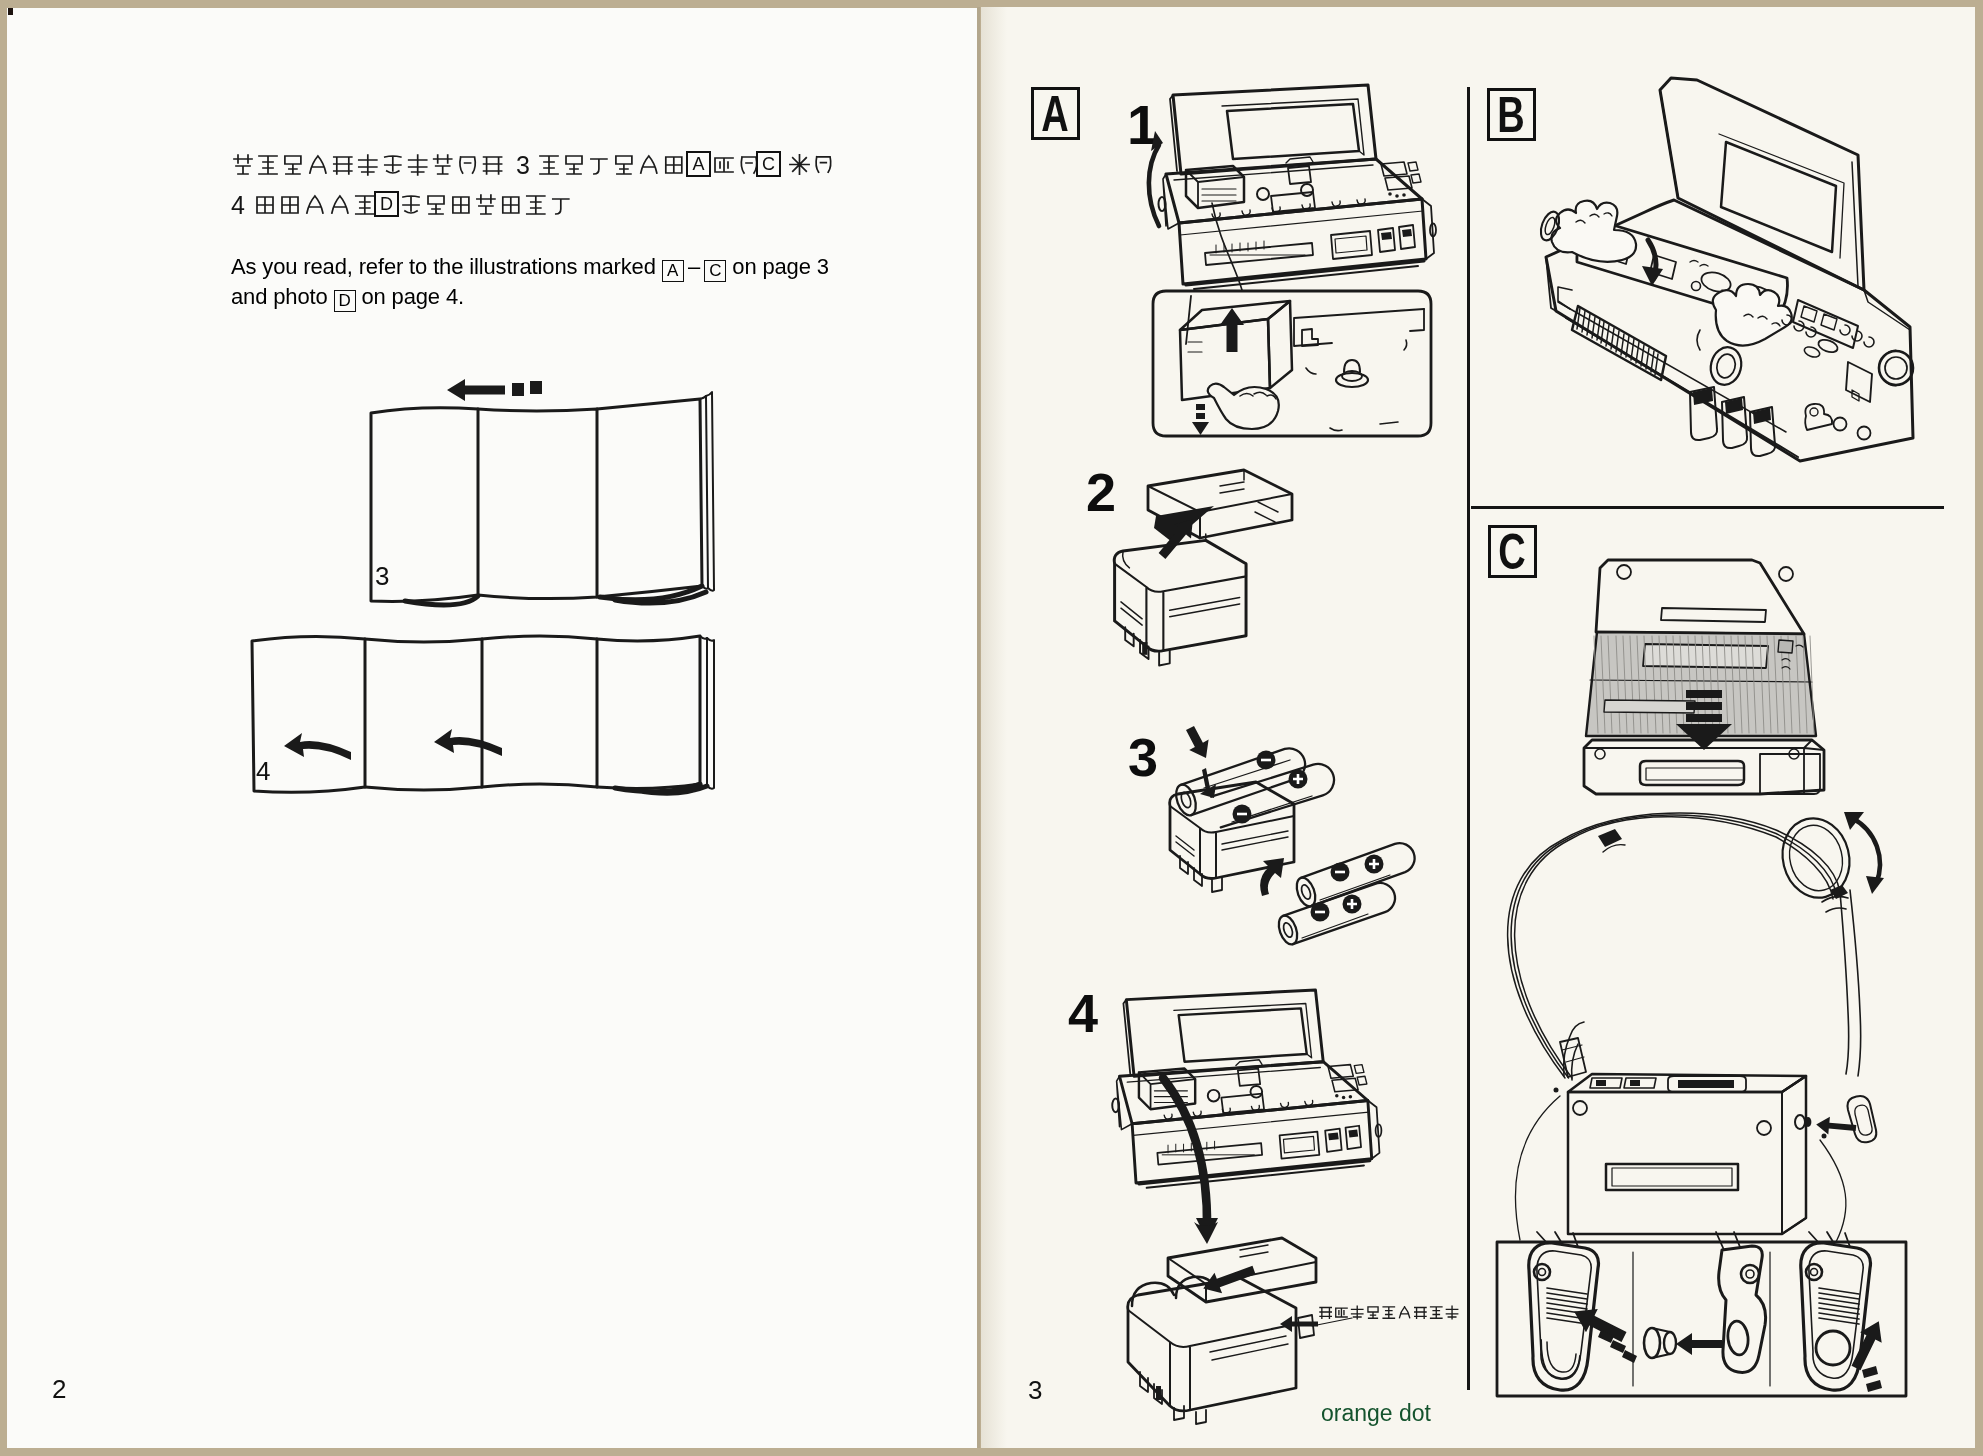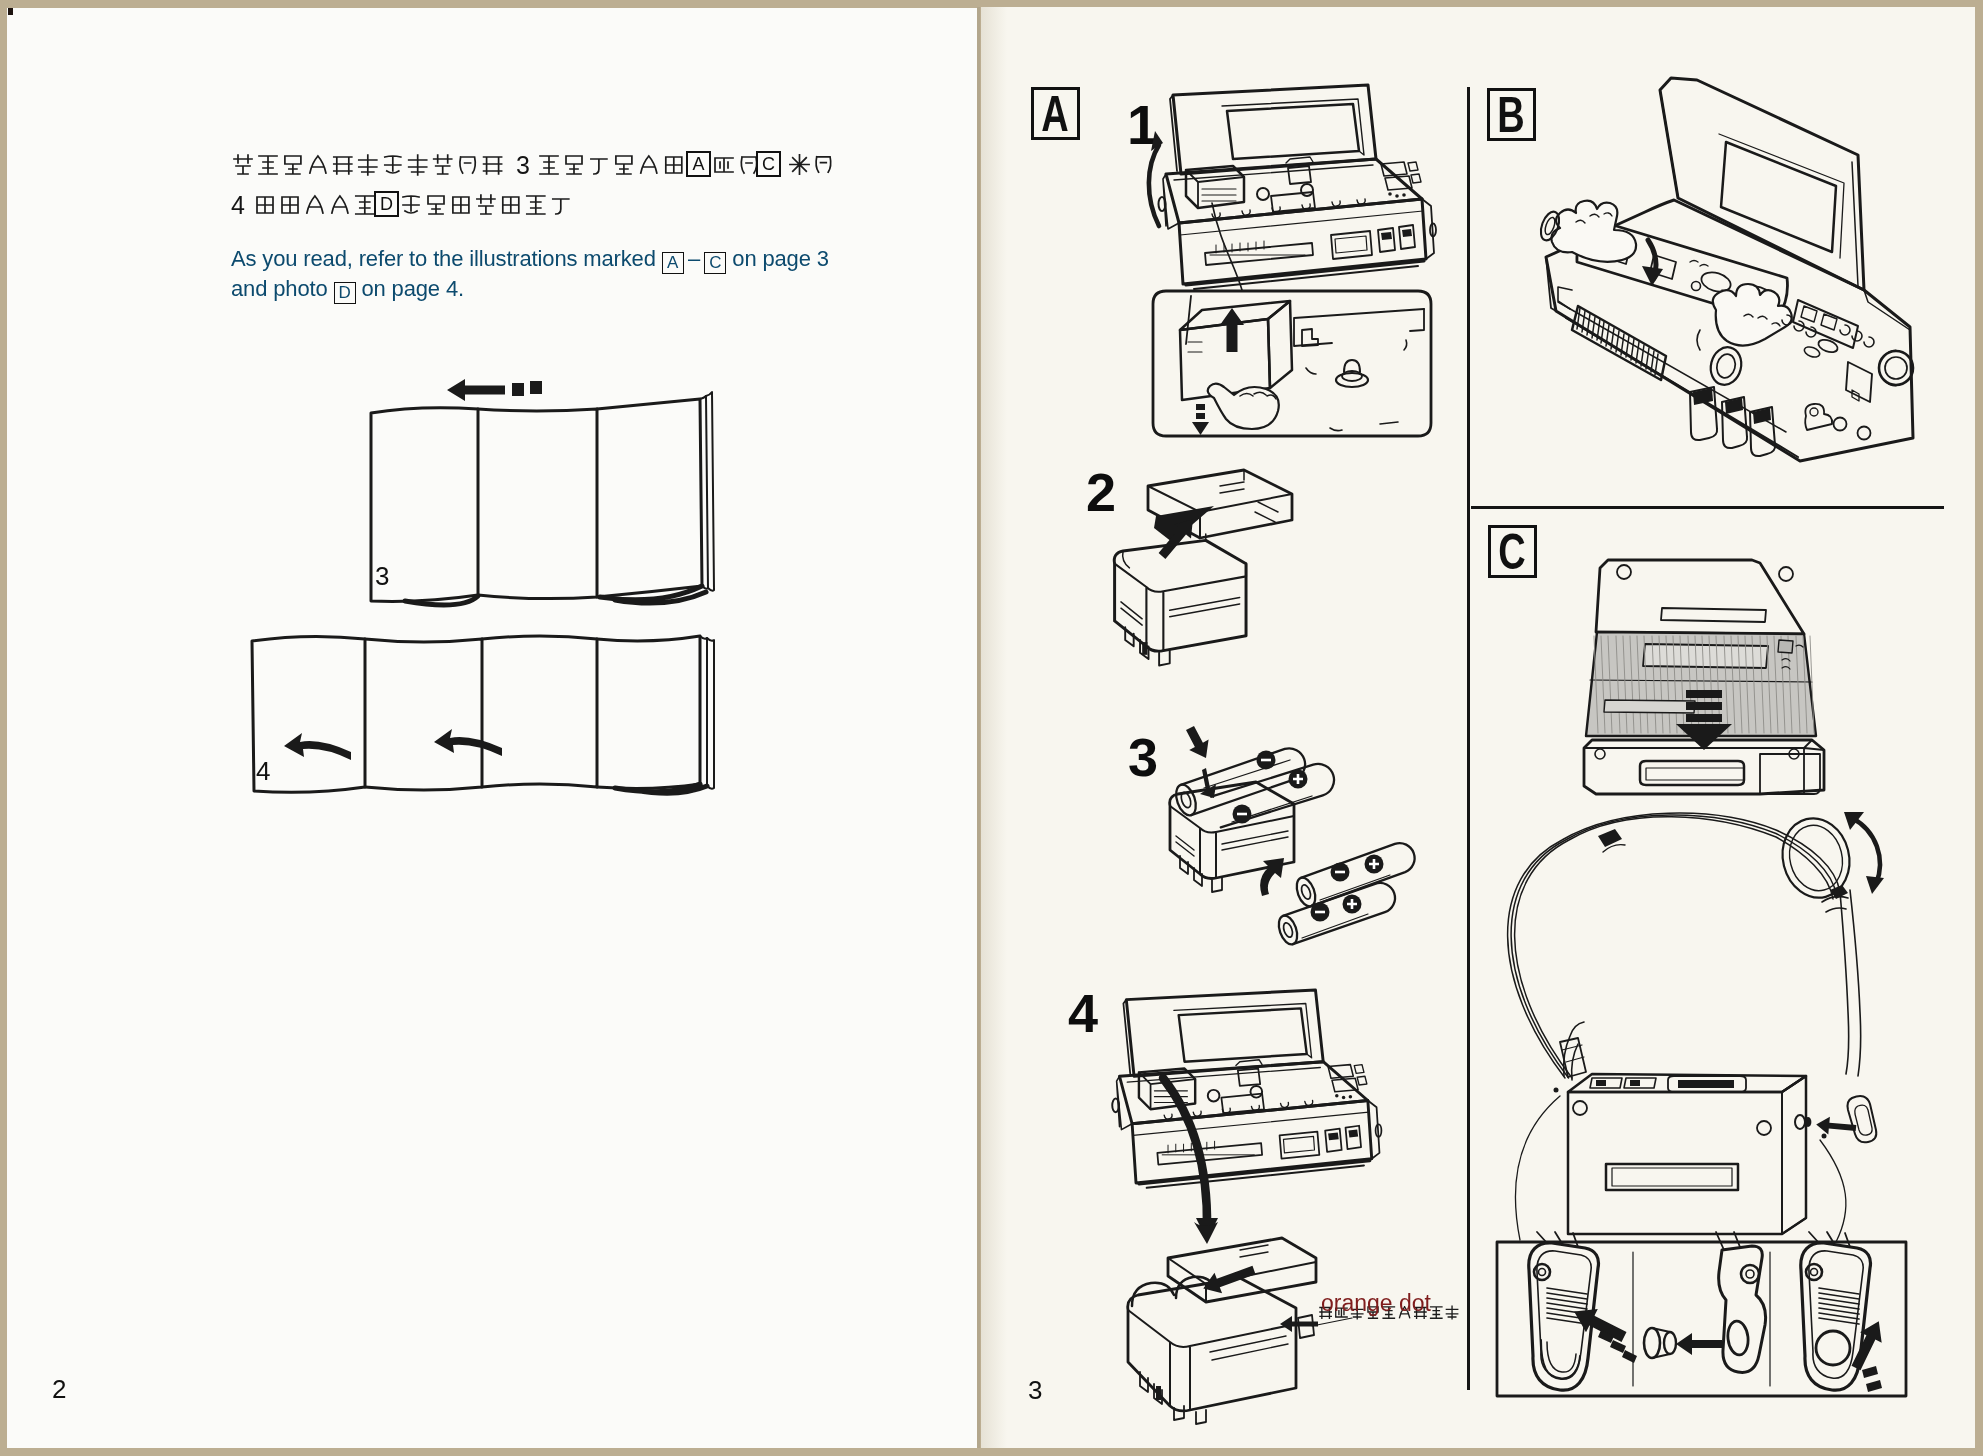--- a/index.html
+++ b/index.html
@@ -137,21 +137,21 @@
         <path d="M3,3 H21 M12,3 V21 M3,21 H21 M7,9 H17 M7,15 H17" fill="none" stroke="#1c1c1c" stroke-width="1.70" stroke-linecap="square"></path>
       </g>
       <g transform="translate(149.8,0) scale(1.000)">
         <path d="M4,6 H20 M12,6 V16 Q12,21 7,21" fill="none" stroke="#1c1c1c" stroke-width="1.70" stroke-linecap="square"></path>
       </g>
     </g>
   </svg>
 <div class="abs" style="left:686px;top:151px;width:21px;height:22px;border:2px solid #111;background:#fbfbf9;color:#111;font:400 18px/22px 'Liberation Sans',sans-serif;text-align:center">A</div>
 <div class="abs" style="left:756px;top:151px;width:21px;height:22px;border:2px solid #111;background:#fbfbf9;color:#111;font:400 18px/22px 'Liberation Sans',sans-serif;text-align:center">C</div>
 <div class="abs" style="left:374px;top:191px;width:21px;height:22px;border:2px solid #111;background:#fbfbf9;color:#111;font:400 18px/22px 'Liberation Sans',sans-serif;text-align:center">D</div>
-<div class="abs" style="left:231px;top:244px;width:680px;color:#0c4a6e;
+<div class="abs" style="left:231px;top:252px;width:680px;color:#000000;
  font:400 22px/29px 'Liberation Sans',sans-serif;letter-spacing:-0.15px">As you read, refer to the illustrations marked <span style="display:inline-block;border:1.5px solid #111;width:20px;height:20px;line-height:20px;text-align:center;font-size:17px;vertical-align:-2px">A</span> – <span style="display:inline-block;border:1.5px solid #111;width:20px;height:20px;line-height:20px;text-align:center;font-size:17px;vertical-align:-2px">C</span> on page 3<br>and photo <span style="display:inline-block;border:1.5px solid #111;width:20px;height:20px;line-height:20px;text-align:center;font-size:17px;vertical-align:-2px">D</span> on page 4.</div>
 <svg class="abs" style="left:340px;top:360px" width="400" height="260" viewBox="340 360 400 260">
     <path d="M505.0,385.5 L465.0,385.5 L465.0,379.0 L447.0,390.0 L465.0,401.0 L465.0,394.5 L505.0,394.5 Z" fill="#1a1a1a" stroke="none"></path>
     <path d="M512,383 h12 v13 h-12 Z" fill="#1a1a1a" stroke="none"></path>
     <path d="M530,381 h12 v13 h-12 Z" fill="#1a1a1a" stroke="none"></path>
     <path d="M371,413 Q420,405 478,409 L478,595 Q424,603 371,601 Z" fill="none" stroke="#1a1a1a" stroke-width="3.0" stroke-linecap="round" stroke-linejoin="round"></path>
     <path d="M478,409 Q536,413 597,409 L597,597 Q538,601 478,595" fill="none" stroke="#1a1a1a" stroke-width="3.0" stroke-linecap="round" stroke-linejoin="round"></path>
     <path d="M597,409 Q648,404 700,399 L702,586 Q650,592 597,597" fill="none" stroke="#1a1a1a" stroke-width="3.0" stroke-linecap="round" stroke-linejoin="round"></path>
     <path d="M702,586 Q706,590 708,588 L706,396 Q704,398 700,399" fill="none" stroke="#1a1a1a" stroke-width="2.0" stroke-linecap="round" stroke-linejoin="round"></path>
     <path d="M708,588 Q712,592 714,590 L712,392 Q710,395 706,396" fill="none" stroke="#1a1a1a" stroke-width="2.0" stroke-linecap="round" stroke-linejoin="round"></path>
@@ -391,21 +391,21 @@
         <path d="M3,4 H21 M3,11 H21 M3,18 H21 M6,4 V21 M18,4 V21" fill="none" stroke="#1c1c1c" stroke-width="2.13" stroke-linecap="square"></path>
       </g>
       <g transform="translate(110.7,0) scale(0.633)">
         <path d="M3,3 H21 M12,3 V21 M3,21 H21 M7,9 H17 M7,15 H17" fill="none" stroke="#1c1c1c" stroke-width="2.13" stroke-linecap="square"></path>
       </g>
       <g transform="translate(126.5,0) scale(0.633)">
         <path d="M12,2 V22 M3,7 H21 M3,14 H21 M6,19 H18" fill="none" stroke="#1c1c1c" stroke-width="2.13" stroke-linecap="square"></path>
       </g>
     </g>
   </svg>
-<div class="abs" style="left:1321px;top:1290px;font:400 23px 'Liberation Sans',sans-serif;color:#7f1d1d">orange dot</div>
+<div class="abs" style="left:1321px;top:1400px;font:400 23px 'Liberation Sans',sans-serif;color:#14532d">orange dot</div>
 <svg class="abs" style="left:1276px;top:1310px" width="50" height="26" viewBox="1276 1310 50 26">
     <path d="M1318.0,1321.5 L1292.0,1321.5 L1292.0,1316.0 L1280.0,1324.0 L1292.0,1332.0 L1292.0,1326.5 L1318.0,1326.5 Z" fill="#1a1a1a" stroke="none"></path>
   </svg>
 <svg class="abs" style="left:1530px;top:60px" width="420" height="420" viewBox="1530 60 420 420">
     <path d="M1660,90 L1671,78 L1697,80 L1858,155 L1864,290 L1678,198 Z" fill="none" stroke="#1a1a1a" stroke-width="3.0" stroke-linecap="round" stroke-linejoin="round"></path>
     <path d="M1852,162 L1858,286" fill="none" stroke="#1a1a1a" stroke-width="1.5" stroke-linecap="round" stroke-linejoin="round"></path>
     <path d="M1660,90 L1678,198" fill="none" stroke="#1a1a1a" stroke-width="1.8" stroke-linecap="round" stroke-linejoin="round"></path>
     <path d="M1726,142 L1836,186 L1832,252 L1721,207 Z" fill="none" stroke="#1a1a1a" stroke-width="2.5" stroke-linecap="round" stroke-linejoin="round"></path>
     <path d="M1719,134 L1844,183 L1840,258" fill="none" stroke="#1a1a1a" stroke-width="1.3" stroke-linecap="round" stroke-linejoin="round"></path>
     <path d="M1546,257 L1645,212 Q1662,204 1674,200 L1864,290 L1910,327 L1913,438 L1800,461 L1556,311 Z" fill="none" stroke="#1a1a1a" stroke-width="3.0" stroke-linecap="round" stroke-linejoin="round"></path>

